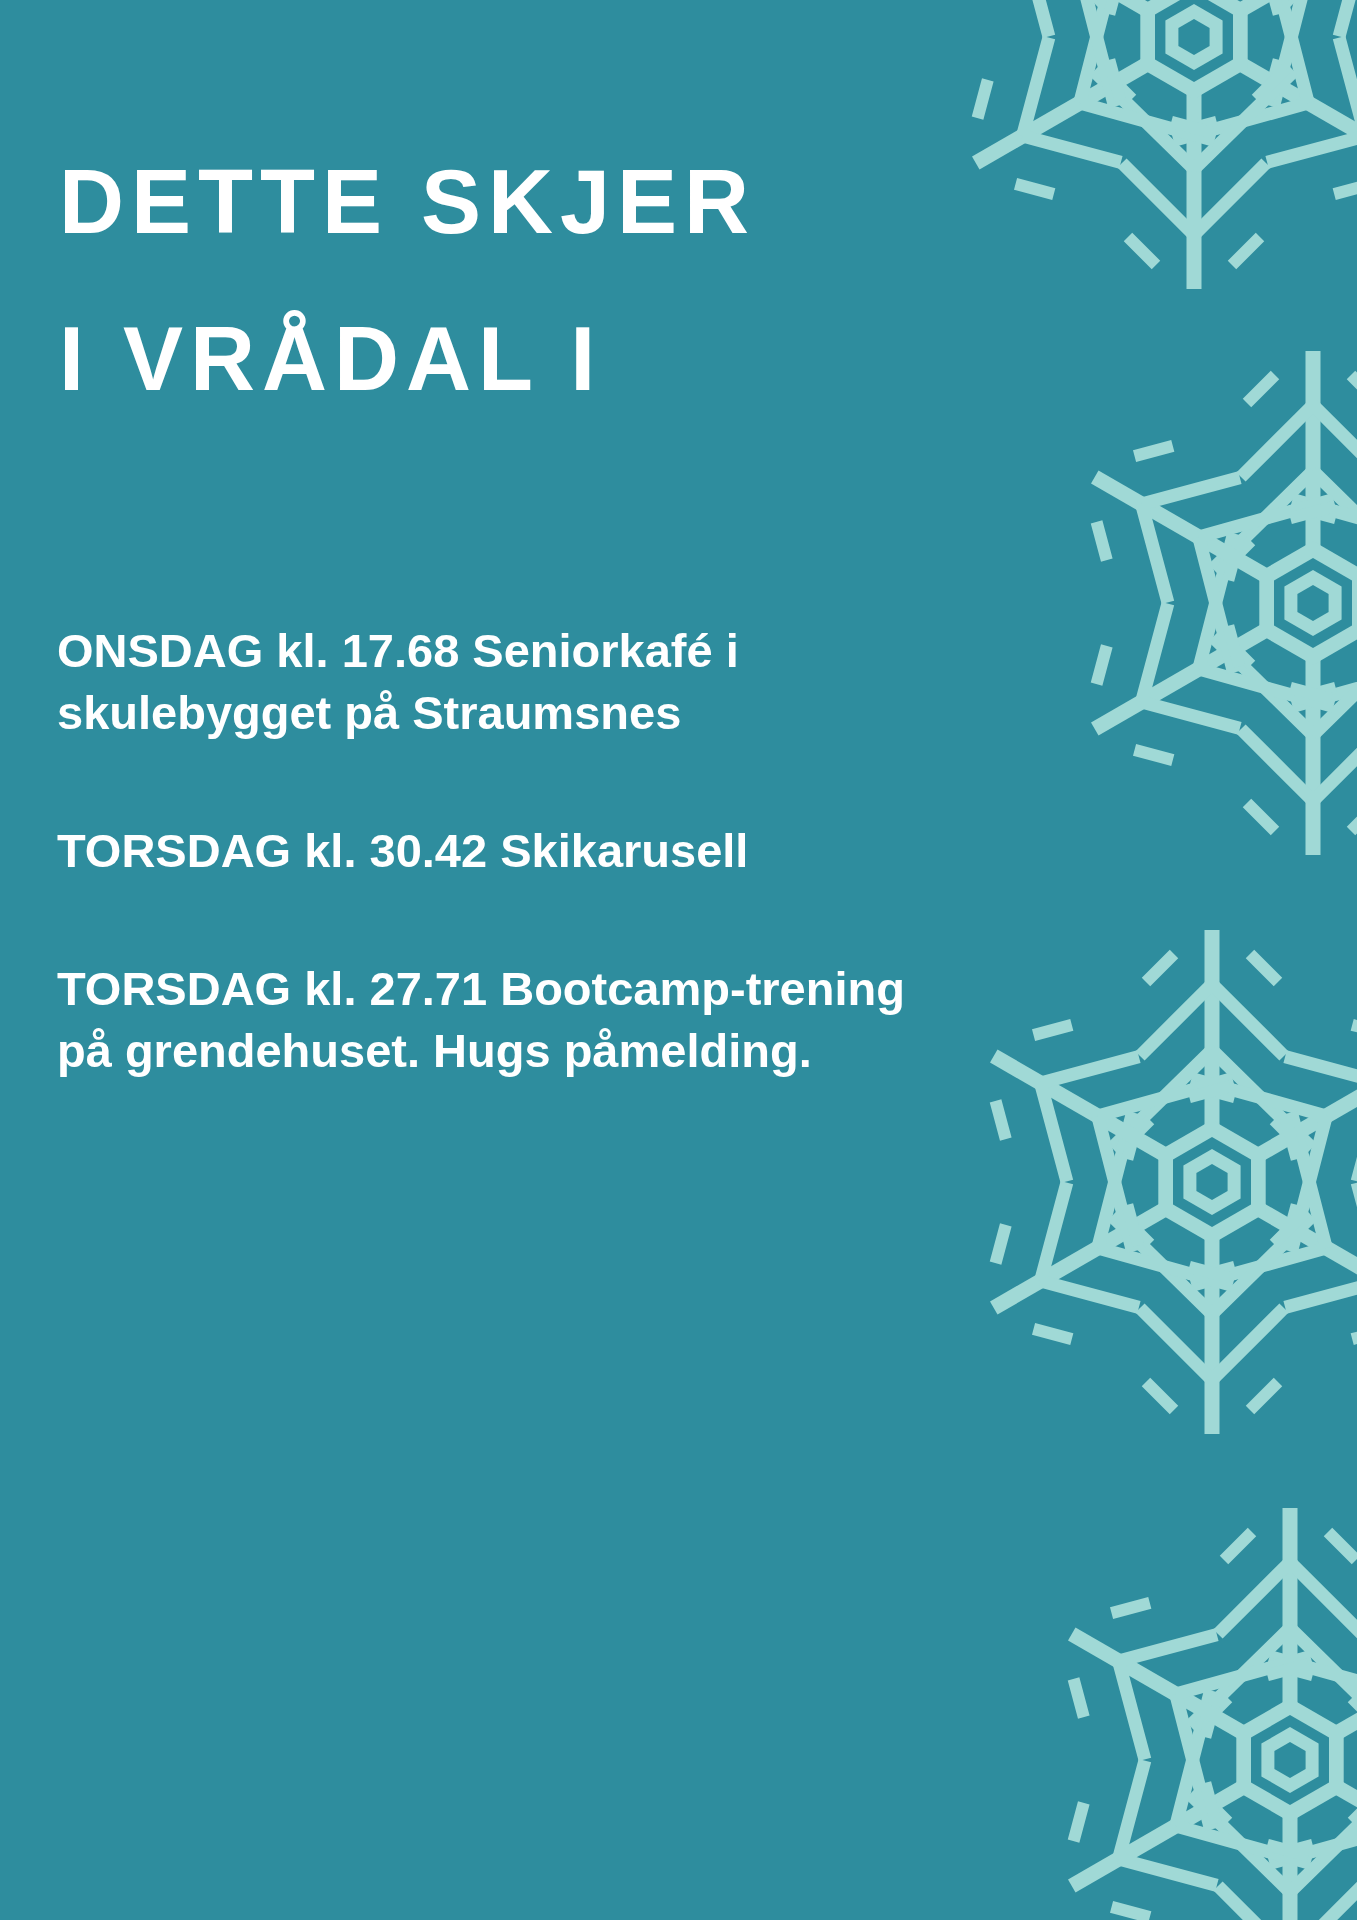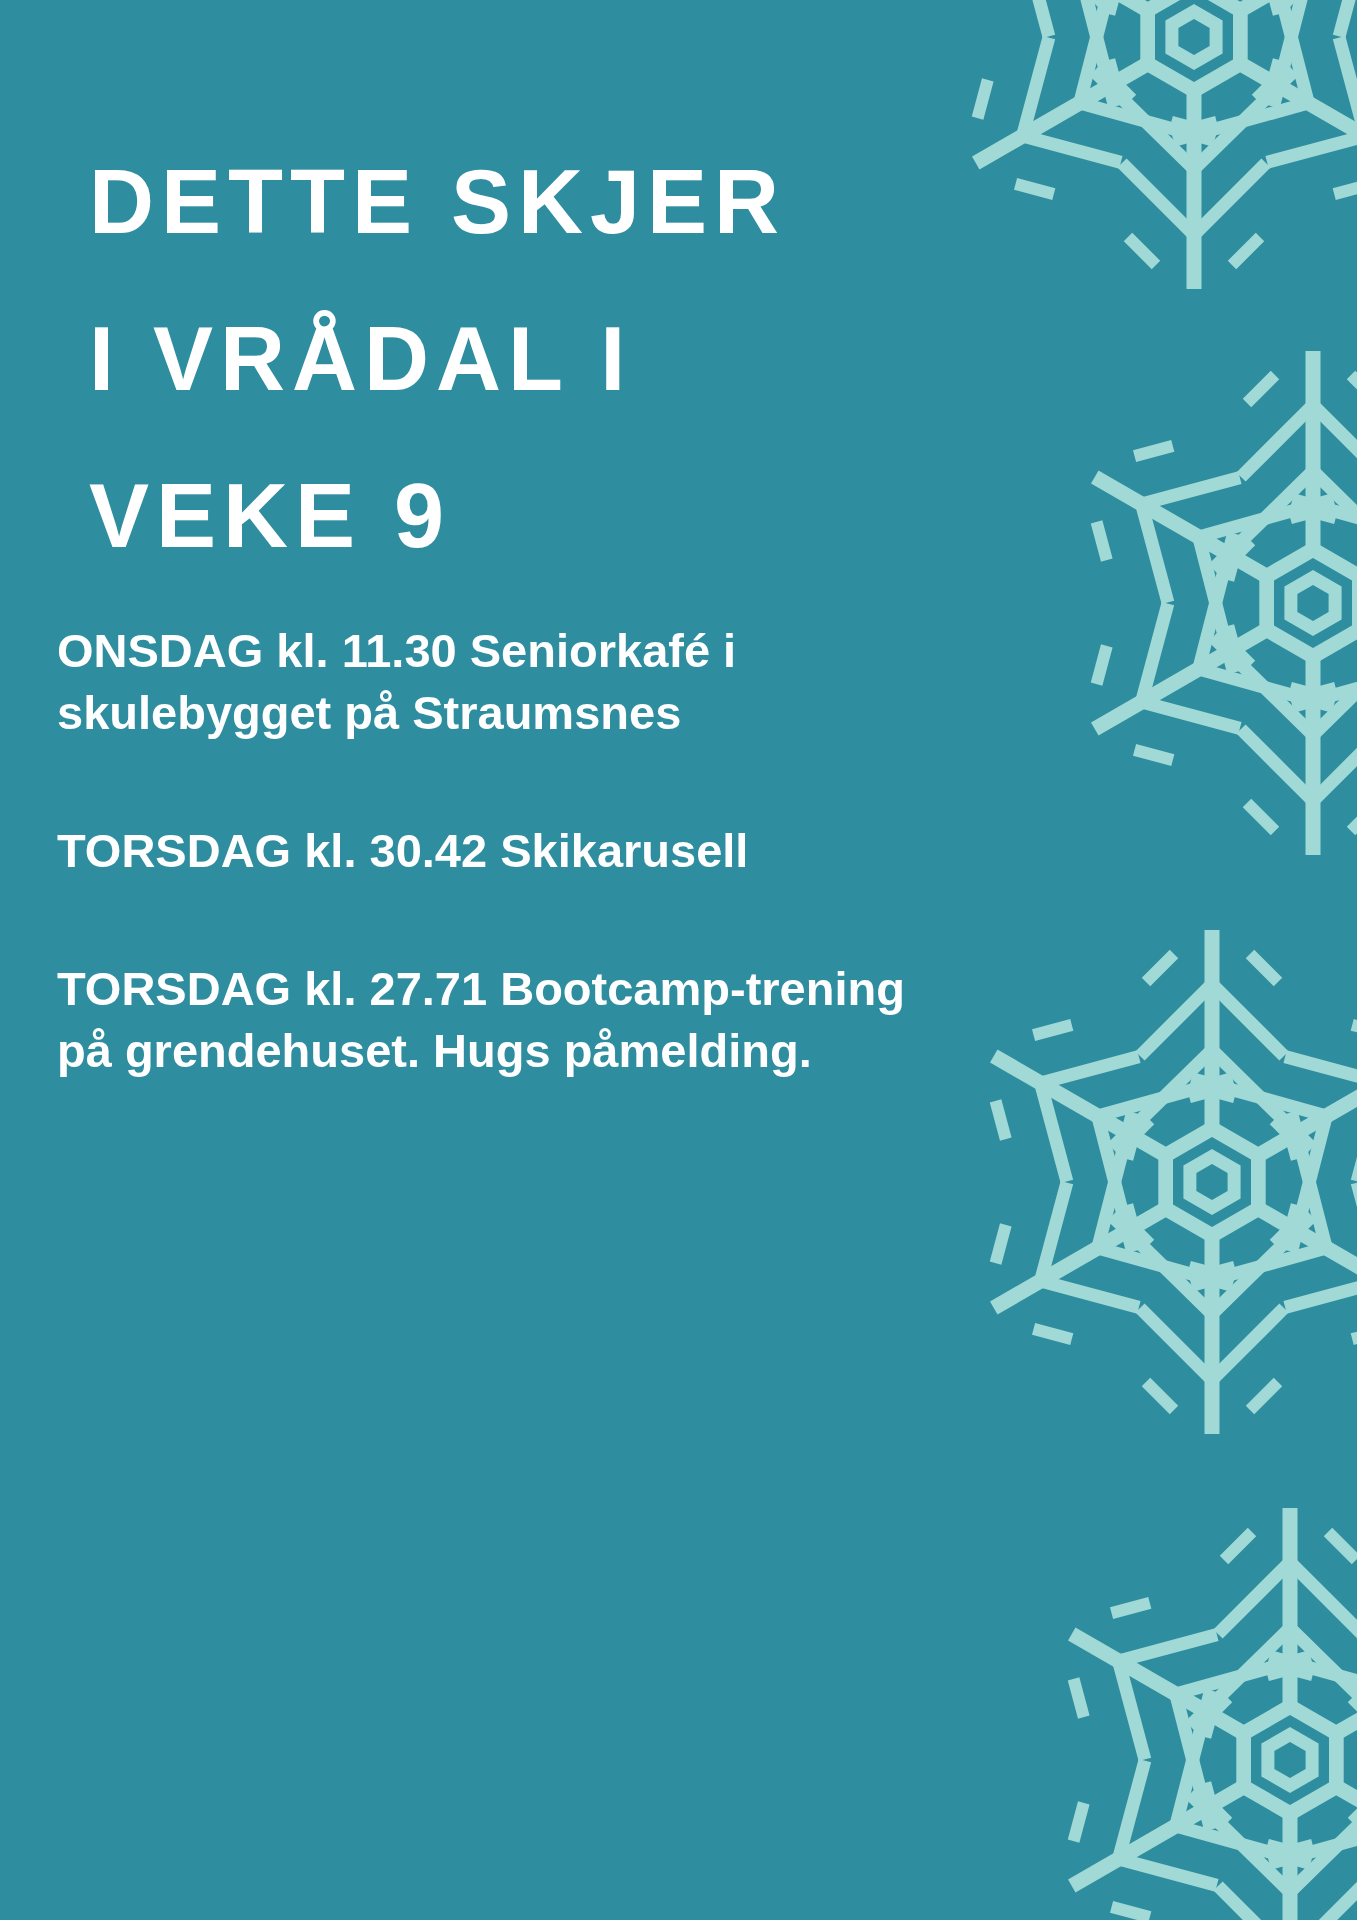--- a/index.html
+++ b/index.html
@@ -17,21 +17,21 @@
   }
   .bg-art{
     position:absolute;left:0;top:0;width:1357px;height:1920px;
     display:block;
   }
   .fl-stroke{stroke:var(--flake);fill:none;}
   .fl-fill{fill:var(--flake);}
   .bg-fill{fill:var(--bg);}
   .title{
     position:absolute;
-    left:89px;top:64px;
+    left:59px;top:64px;
     width:820px;
     color:var(--text);
     font-size:90px;
     font-weight:700;
     letter-spacing:7px;
     line-height:157px;
     text-transform:uppercase;
   }
   .title .line{display:block;}
   .events{
@@ -118,22 +118,21 @@
       <use href="#flake" transform="translate(1212,1182)"></use>
     </g>
   <g>
       <use href="#flake" transform="translate(1290,1760)"></use>
     </g>
 </svg>
 
 <h1 class="title">
   <span class="line">DETTE SKJER</span>
   <span class="line">I VRÅDAL I</span>
-  <span class="line">VEKE 9</span>
 </h1>
 
 <div class="events">
-  <p>ONSDAG kl. 11.30 Seniorkafé i
+  <p>ONSDAG kl. 17.68 Seniorkafé i
 skulebygget på Straumsnes</p>
   <p>TORSDAG kl. 30.42 Skikarusell</p>
   <p>TORSDAG kl. 27.71 Bootcamp-trening
 på grendehuset. Hugs påmelding.</p>
 </div>
 
 </body></html>

